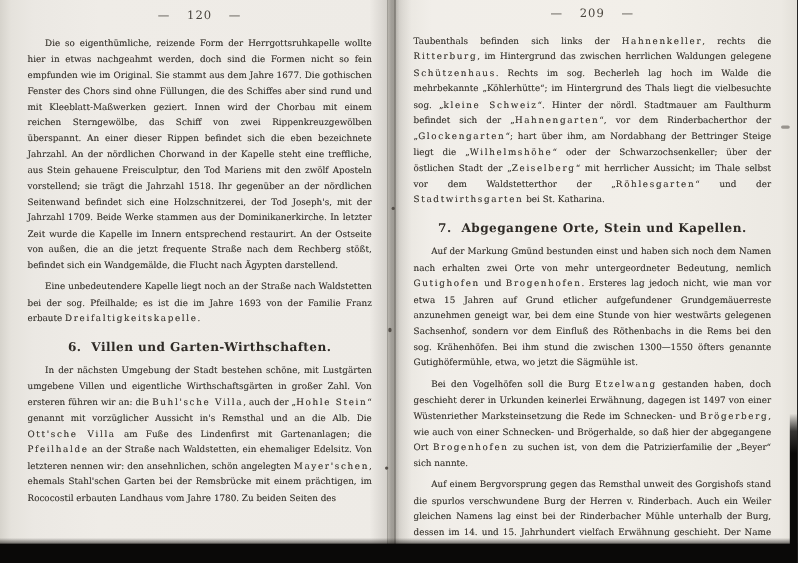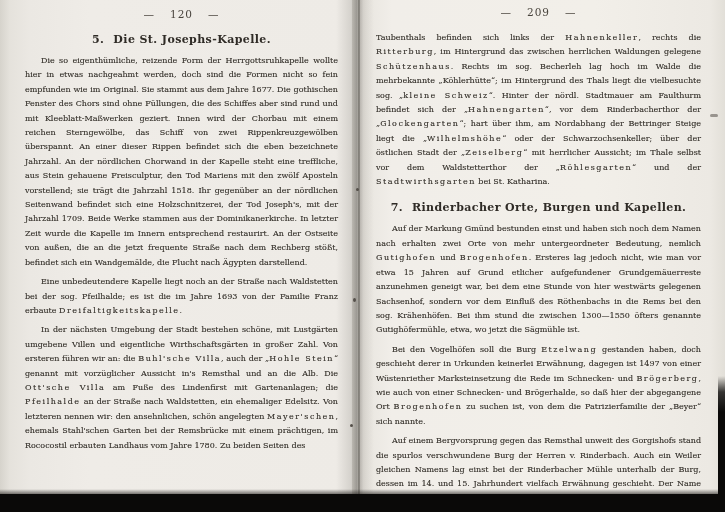--- a/index.html
+++ b/index.html
@@ -53,38 +53,38 @@
 <div id="scan">
 
   <div class="page" id="page-left">
     <div class="content" id="content-left">
       <div class="pagenum-row">
         <span>—</span>
         <span>120</span>
         <span>—</span>
       </div>
       <div id="left-blocks">
-          <div class="heading"><span class="hnum">5.</span><span>Die St. Josephs-Kapelle.</span></div>
           <p class="para indent"><span>Die so eigenthümliche, reizende Form der Herrgottsruhkapelle wollte hier in etwas nachgeahmt werden, doch sind die Formen nicht so fein empfunden wie im Original. Sie stammt aus dem Jahre 1677. Die gothischen Fenster des Chors sind ohne Füllungen, die des Schiffes aber sind rund und mit Kleeblatt-Maßwerken geziert. Innen wird der Chorbau mit einem reichen Sterngewölbe, das Schiff von zwei Rippenkreuzgewölben überspannt. An einer dieser Rippen befindet sich die eben bezeichnete Jahrzahl. An der nördlichen Chorwand in der Kapelle steht eine treffliche, aus Stein gehauene Freisculptur, den Tod Mariens mit den zwölf Aposteln vorstellend; sie trägt die Jahrzahl 1518. Ihr gegenüber an der nördlichen Seitenwand befindet sich eine Holzschnitzerei, der Tod Joseph's, mit der Jahrzahl 1709. Beide Werke stammen aus der Dominikanerkirche. In letzter Zeit wurde die Kapelle im Innern entsprechend restaurirt. An der Ostseite von außen, die an die jetzt frequente Straße nach dem Rechberg stößt, befindet sich ein Wandgemälde, die Flucht nach Ägypten darstellend.</span></p>
           <p class="para indent"><span>Eine unbedeutendere Kapelle liegt noch an der Straße nach Waldstetten bei der sog. Pfeilhalde; es ist die im Jahre 1693 von der Familie Franz erbaute </span><span class="spaced">Dreifaltigkeitskapelle</span><span>.</span></p>
+          <div class="heading"><span class="hnum">6.</span><span>Villen und Garten-Wirthschaften.</span></div>
           <p class="para indent"><span>In der nächsten Umgebung der Stadt bestehen schöne, mit Lustgärten umgebene Villen und eigentliche Wirthschaftsgärten in großer Zahl. Von ersteren führen wir an: die </span><span class="spaced">Buhl'sche Villa</span><span>, auch der „</span><span class="spaced">Hohle Stein</span><span>“ genannt mit vorzüglicher Aussicht in's Remsthal und an die Alb. Die </span><span class="spaced">Ott'sche Villa</span><span> am Fuße des Lindenfirst mit Gartenanlagen; die </span><span class="spaced">Pfeilhalde</span><span> an der Straße nach Waldstetten, ein ehemaliger Edelsitz. Von letzteren nennen wir: den ansehnlichen, schön angelegten </span><span class="spaced">Mayer'schen</span><span>, ehemals Stahl'schen Garten bei der Remsbrücke mit einem prächtigen, im Rococostil erbauten Landhaus vom Jahre 1780. Zu beiden Seiten des</span></p>
         </div>
     </div>
   </div>
 
   <div class="page" id="page-right">
     <div class="content" id="content-right">
       <div class="pagenum-row">
         <span>—</span>
         <span>209</span>
         <span>—</span>
       </div>
       <div id="right-blocks">
           <p class="para"><span>Taubenthals befinden sich links der </span><span class="spaced">Hahnenkeller</span><span>, rechts die </span><span class="spaced">Ritterburg</span><span>, im Hintergrund das zwischen herrlichen Waldungen gelegene </span><span class="spaced">Schützenhaus</span><span>. Rechts im sog. Becherleh lag hoch im Walde die mehrbekannte „Köhlerhütte“; im Hintergrund des Thals liegt die vielbesuchte sog. „</span><span class="spaced">kleine Schweiz</span><span>“. Hinter der nördl. Stadtmauer am Faulthurm befindet sich der „</span><span class="spaced">Hahnengarten</span><span>“, vor dem Rinderbacherthor der „</span><span class="spaced">Glockengarten</span><span>“; hart über ihm, am Nordabhang der Bettringer Steige liegt die „</span><span class="spaced">Wilhelmshöhe</span><span>“ oder der Schwarzochsenkeller; über der östlichen Stadt der „</span><span class="spaced">Zeiselberg</span><span>“ mit herrlicher Aussicht; im Thale selbst vor dem Waldstetterthor der „</span><span class="spaced">Röhlesgarten</span><span>“ und der </span><span class="spaced">Stadtwirthsgarten</span><span> bei St. Katharina.</span></p>
-          <div class="heading"><span class="hnum">7.</span><span>Rinderbacher Orte, Burgen und Kapellen.</span></div>
+          <div class="heading"><span class="hnum">7.</span><span>Abgegangene Orte, Stein und Kapellen.</span></div>
           <p class="para indent"><span>Auf der Markung Gmünd bestunden einst und haben sich noch dem Namen nach erhalten zwei Orte von mehr untergeordneter Bedeutung, nemlich </span><span class="spaced">Gutighofen</span><span> und </span><span class="spaced">Brogenhofen</span><span>. Ersteres lag jedoch nicht, wie man vor etwa 15 Jahren auf Grund etlicher aufgefundener Grundgemäuerreste anzunehmen geneigt war, bei dem eine Stunde von hier westwärts gelegenen Sachsenhof, sondern vor dem Einfluß des Röthenbachs in die Rems bei den sog. Krähenhöfen. Bei ihm stund die zwischen 1300—1550 öfters genannte Gutighöfermühle, etwa, wo jetzt die Sägmühle ist.</span></p>
           <p class="para indent"><span>Bei den Vogelhöfen soll die Burg </span><span class="spaced">Etzelwang</span><span> gestanden haben, doch geschieht derer in Urkunden keinerlei Erwähnung, dagegen ist 1497 von einer Wüstenriether Marksteinsetzung die Rede im Schnecken- und </span><span class="spaced">Brögerberg</span><span>, wie auch von einer Schnecken- und Brögerhalde, so daß hier der abgegangene Ort </span><span class="spaced">Brogenhofen</span><span> zu suchen ist, von dem die Patrizierfamilie der „Beyer“ sich nannte.</span></p>
           <p class="para indent"><span>Auf einem Bergvorsprung gegen das Remsthal unweit des Gorgishofs stand die spurlos verschwundene Burg der Herren v. Rinderbach. Auch ein Weiler gleichen Namens lag einst bei der Rinderbacher Mühle unterhalb der Burg, dessen im 14. und 15. Jahrhundert vielfach Erwähnung geschieht. Der Name „Gorgishof“, wohl der ehemalige Burghof,</span></p>
         </div>
     </div>
   </div>
 
   <div class="gutter"></div>
   <div class="gutter-line"></div>
 

